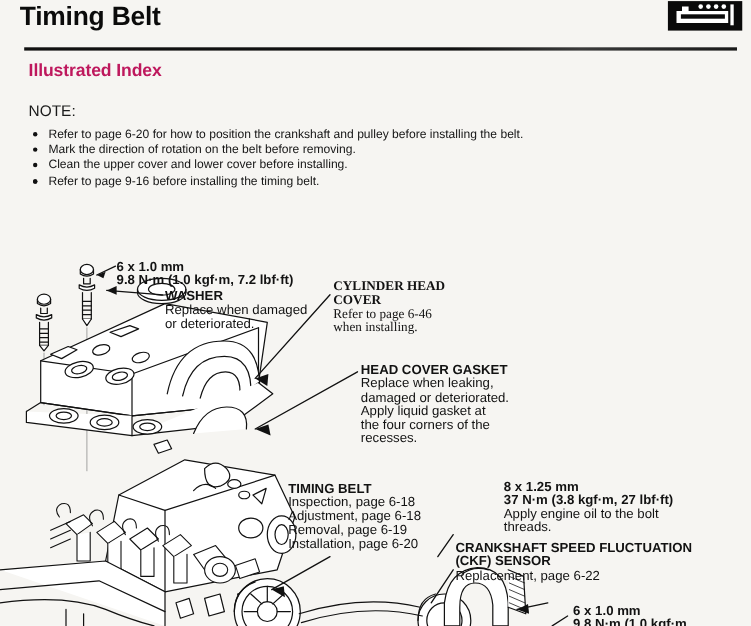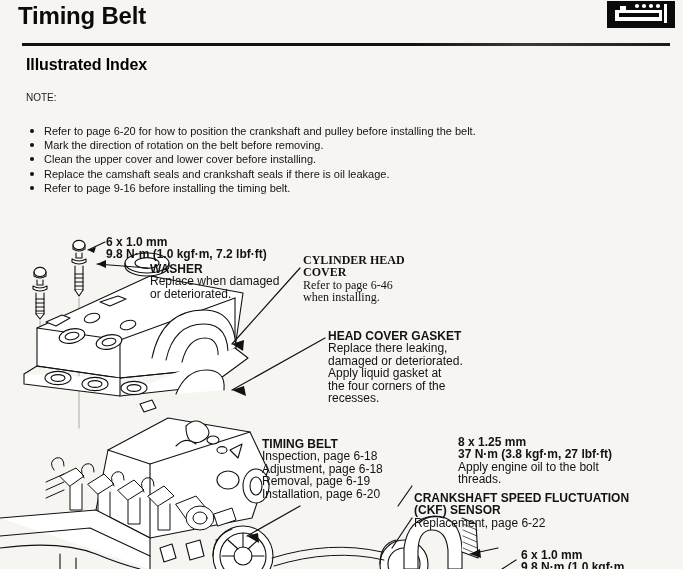--- a/index.html
+++ b/index.html
@@ -44,34 +44,34 @@
     height: 3px;
     background: linear-gradient(to right, #111 0%, #111 60%, #3a3a3a 78%, #1a1a1a 100%);
   }
   .section-title {
     position: absolute;
     left: 26px;
     top: 56px;
     font-size: 16px;
     font-weight: bold;
     letter-spacing: -0.1px;
-    color: #000000;
+    color: #be185d;
   }
 
   
   .notes {
     position: absolute;
     left: 26px;
     top: 92px;
     width: 530px;
   }
   .notes-label {
-    font-size: 10px;
+    font-size: 14px;
     color: #1a1a1a;
-    margin-bottom: 21px;
+    margin-bottom: 7px;
   }
   .note-item {
     position: relative;
     font-size: 11px;
     line-height: 14.2px;
     padding-left: 18px;
     color: #141414;
     white-space: nowrap;
   }
   .note-item .bullet {
@@ -147,21 +147,20 @@
     <div class="note-item">
       <span class="bullet"></span>
       <span>Mark the direction of rotation on the belt before removing.</span>
     </div>
     <div class="note-item">
       <span class="bullet"></span>
       <span>Clean the upper cover and lower cover before installing.</span>
     </div>
     <div class="note-item">
       <span class="bullet"></span>
-      <span>Replace the camshaft seals and crankshaft seals if there is oil leakage.</span>
     </div>
     <div class="note-item">
       <span class="bullet"></span>
       <span>Refer to page 9-16 before installing the timing belt.</span>
     </div>
   </div>
 
   <div id="illustration">
     <svg width="683" height="351" viewBox="0 0 683 351">
       <g fill="none" stroke="#111111" stroke-width="1.1" stroke-linejoin="round" stroke-linecap="round">
@@ -343,21 +342,21 @@
 
   <div class="callout" id="callout-cyl-head">
     <div class="b">CYLINDER HEAD</div>
     <div class="b">COVER</div>
     <div>Refer to page 6-46</div>
     <div>when installing.</div>
   </div>
 
   <div class="callout" id="callout-gasket">
     <div class="b">HEAD COVER GASKET</div>
-    <div>Replace there leaking,</div>
+    <div>Replace when leaking,</div>
     <div>damaged or deteriorated.</div>
     <div>Apply liquid gasket at</div>
     <div>the four corners of the</div>
     <div>recesses.</div>
   </div>
 
   <div class="callout" id="callout-timing-belt">
     <div class="b">TIMING BELT</div>
     <div>Inspection, page 6-18</div>
     <div>Adjustment, page 6-18</div>

